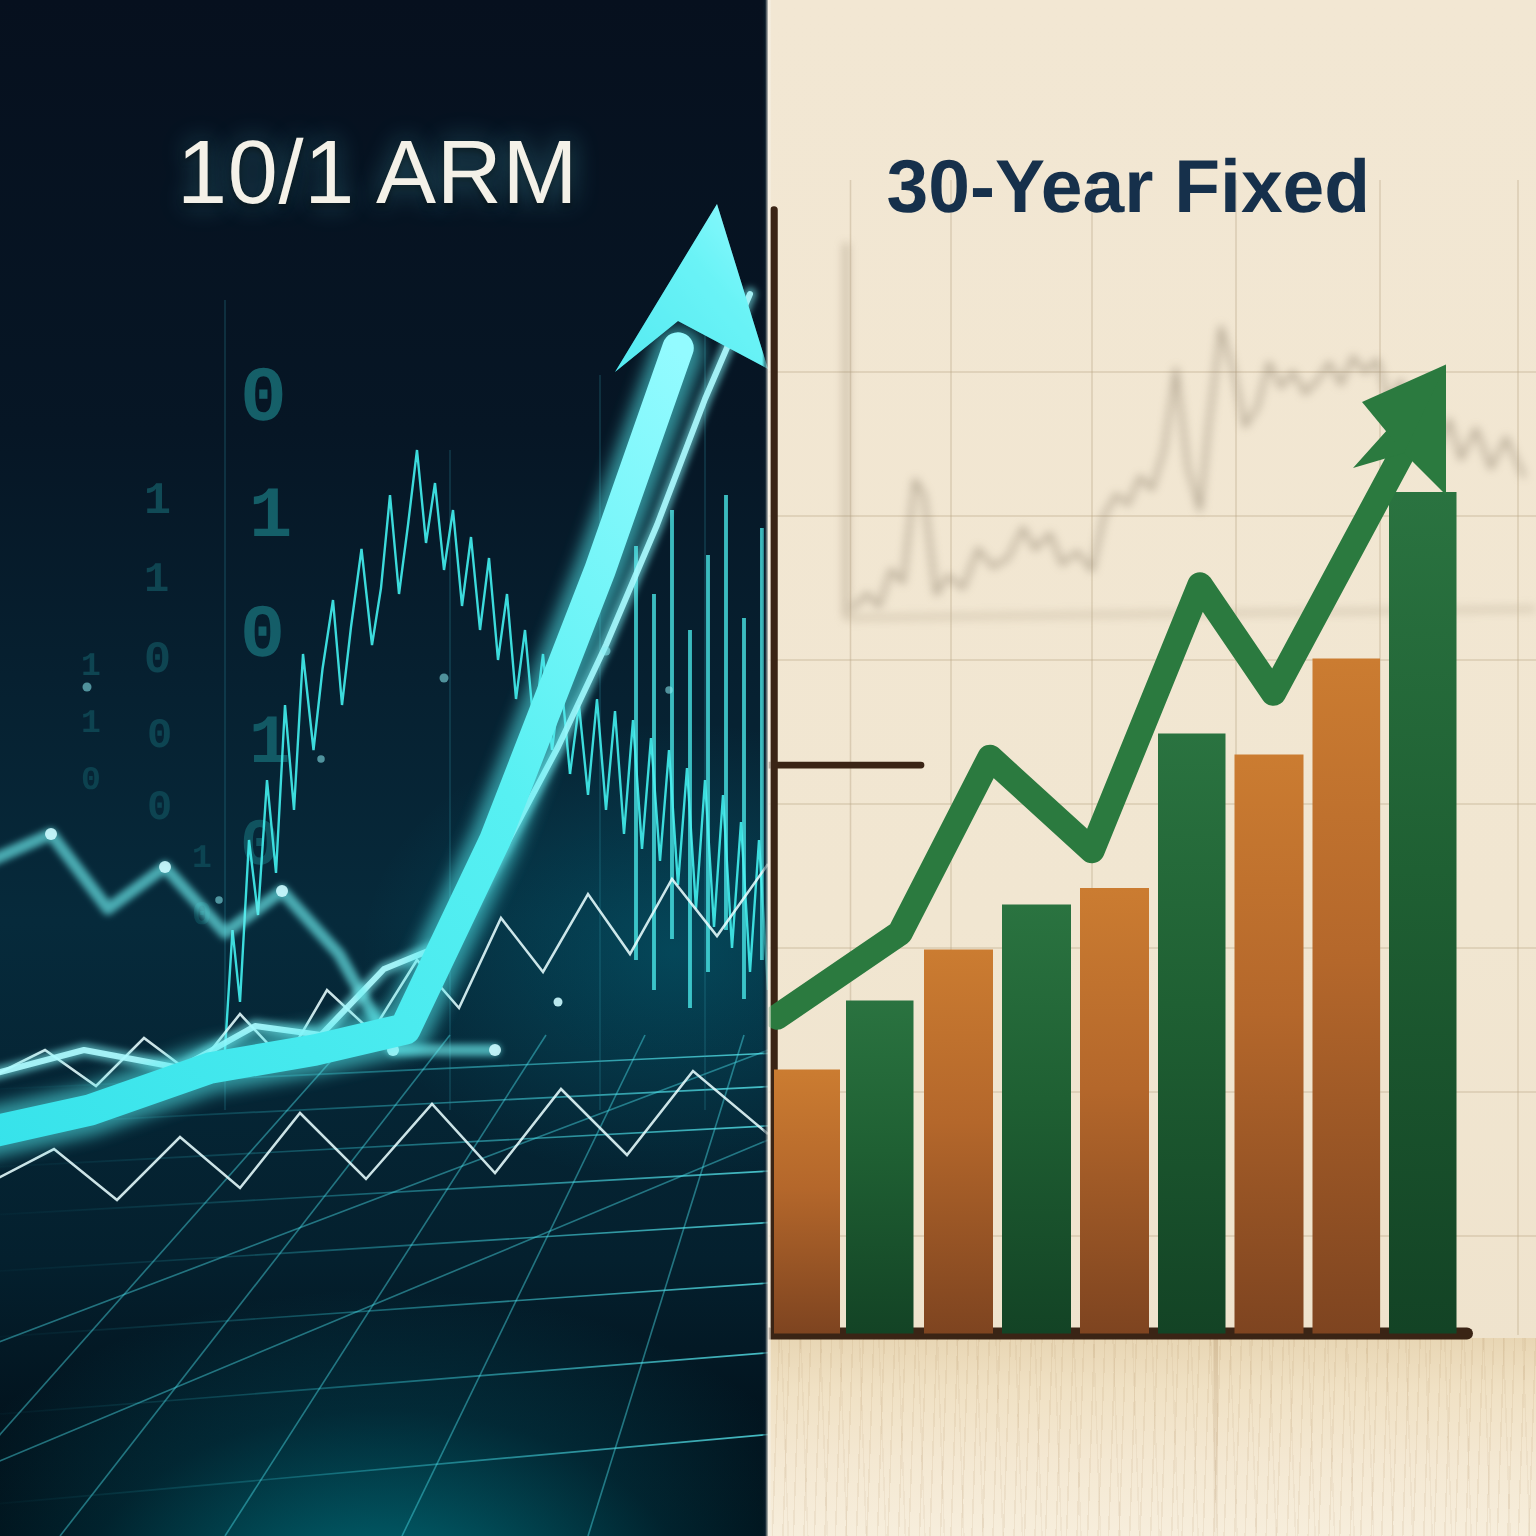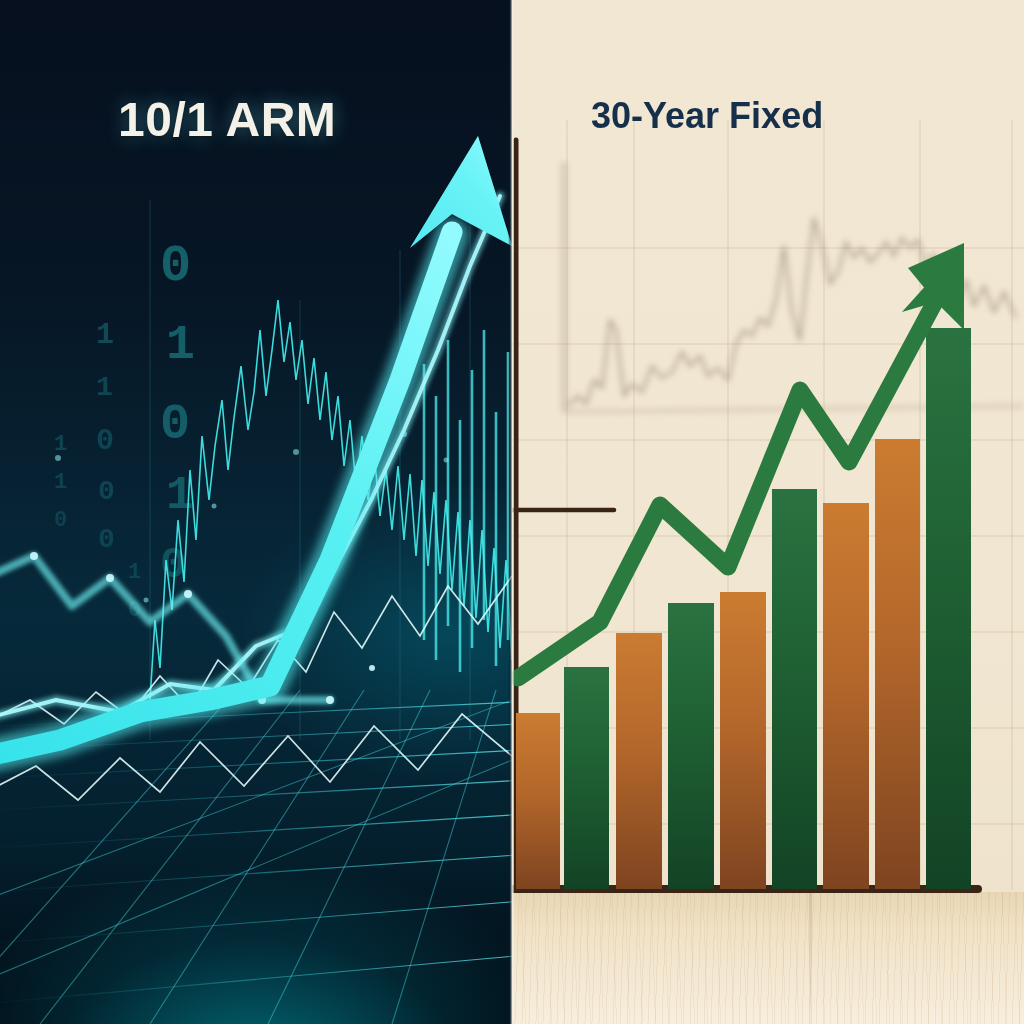--- a/index.html
+++ b/index.html
@@ -13,40 +13,40 @@
     position:absolute;left:0;top:0;width:512px;height:1024px;
     background:
       radial-gradient(ellipse 460px 300px at 50% 105%, rgba(0,200,215,.55) 0%, rgba(0,120,140,.22) 45%, rgba(0,0,0,0) 72%),
       radial-gradient(ellipse 300px 220px at 88% 62%, rgba(0,190,215,.20) 0%, rgba(0,0,0,0) 70%),
       linear-gradient(180deg,#06101e 0%, #061625 28%, #062a3b 60%, #04202e 82%, #010a12 100%);
     overflow:hidden;
   }
   .lsvg{position:absolute;left:0;top:0;width:512px;height:1024px;}
 
   #left-title{
-    position:absolute;left:118px;top:92px;
-    font-size:48px;font-weight:bold;color:#f4f1e8;letter-spacing:.5px;
+    position:absolute;left:118px;top:80px;
+    font-size:60px;font-weight:normal;color:#f4f1e8;letter-spacing:.5px;
     text-shadow:0 0 18px rgba(90,200,220,.45), 0 2px 4px rgba(0,0,0,.7);
     white-space:nowrap;
   }
   .binary{
     position:absolute;color:#2fd8d8;font-weight:bold;
     font-family:"Liberation Mono", monospace;
     pointer-events:none;user-select:none;
   }
 
   
   #right-panel{
     position:absolute;left:512px;top:0;width:512px;height:1024px;
     background:linear-gradient(180deg,#f2e7d3 0%, #f1e6d1 60%, #efe3cd 88%, #eadfc8 100%);
     overflow:hidden;
   }
   #right-title{
     position:absolute;left:79px;top:95px;
-    font-size:36px;font-weight:bold;color:#16304b;letter-spacing:0px;
+    font-size:50px;font-weight:bold;color:#16304b;letter-spacing:0px;
     white-space:nowrap;
   }
   #wood{
     position:absolute;left:0;bottom:0;width:512px;height:132px;
     background:
       repeating-linear-gradient(92deg, rgba(160,120,70,.10) 0 1px, rgba(0,0,0,0) 1px 7px),
       repeating-linear-gradient(88deg, rgba(150,110,65,.07) 0 1px, rgba(0,0,0,0) 1px 13px),
       linear-gradient(180deg,#e8d6b4 0%, #f0e1c4 26%, #f4e8d2 62%, #f7eedc 100%);
   }
   #wood:after{

